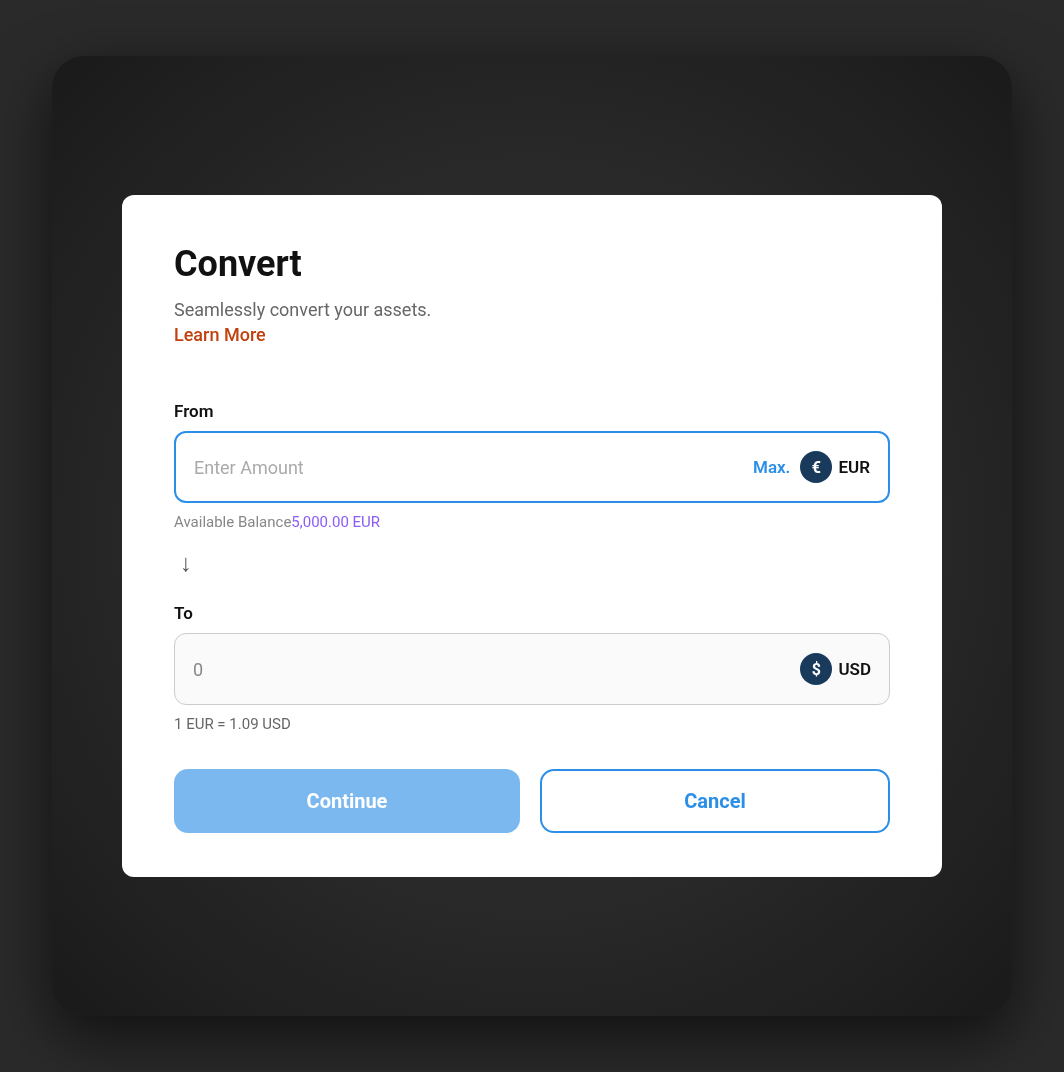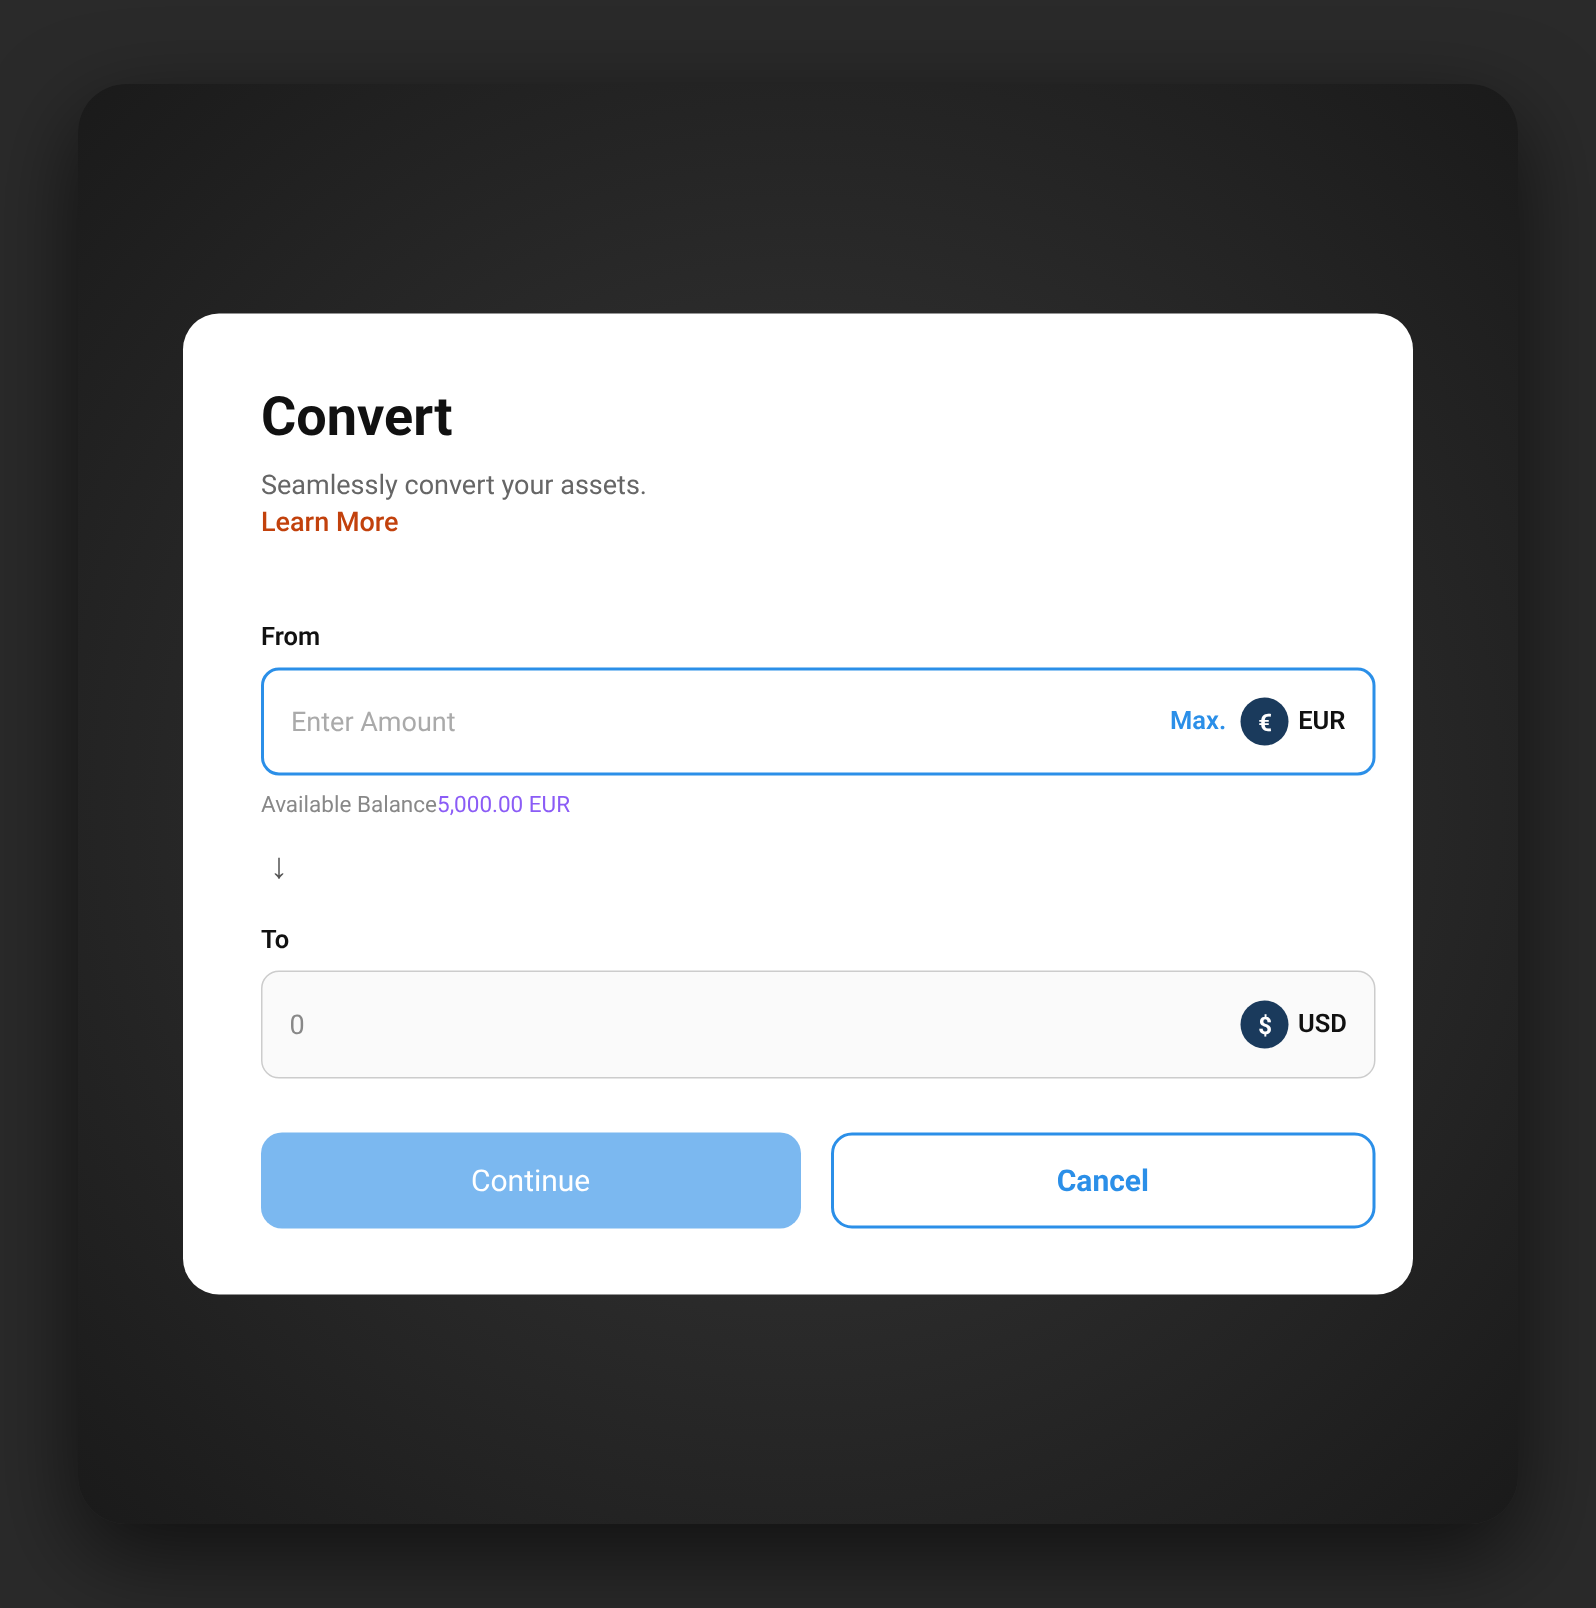--- a/index.html
+++ b/index.html
@@ -24,23 +24,23 @@
       background: radial-gradient(ellipse at center, #3a3a3a 0%, #1a1a1a 100%);
       border-radius: 32px;
       display: flex;
       align-items: center;
       justify-content: center;
       box-shadow: 0 20px 60px rgba(0,0,0,0.6);
     }
 
     .modal {
       background: #ffffff;
-      border-radius: 24px;
+      border-radius: 12px;
       width: 820px;
-      padding: 48px 25px 44px 52px;
+      padding: 48px 52px 44px 52px;
     }
 
     .modal-title {
       font-size: 36px;
       font-weight: 700;
       color: #111111;
       margin-bottom: 14px;
     }
 
     .modal-subtitle {
@@ -186,21 +186,21 @@
       margin-top: 36px;
     }
 
     .btn-continue {
       flex: 1;
       height: 64px;
       background: #7bb8f0;
       border: none;
       border-radius: 14px;
       font-size: 20px;
-      font-weight: 400;
+      font-weight: 700;
       color: #ffffff;
       cursor: pointer;
       font-family: inherit;
     }
 
     .btn-cancel {
       flex: 1;
       height: 64px;
       background: #ffffff;
       border: 2px solid #2b8fe8;
@@ -251,20 +251,21 @@
     <div class="to-input-wrapper">
       <input class="to-input" type="text" value="0" style="">
       <div class="currency-badge">
         <div class="currency-icon-circle">
           <span>$</span>
         </div>
         <span class="currency-code">USD</span>
       </div>
     </div>
 
+    <div class="exchange-rate">1 EUR = 1.09 USD</div>
 
     <div class="button-row">
       <button class="btn-continue">Continue</button>
       <button class="btn-cancel">Cancel</button>
     </div>
 
   </div>
 </div>
 
 </body></html>

